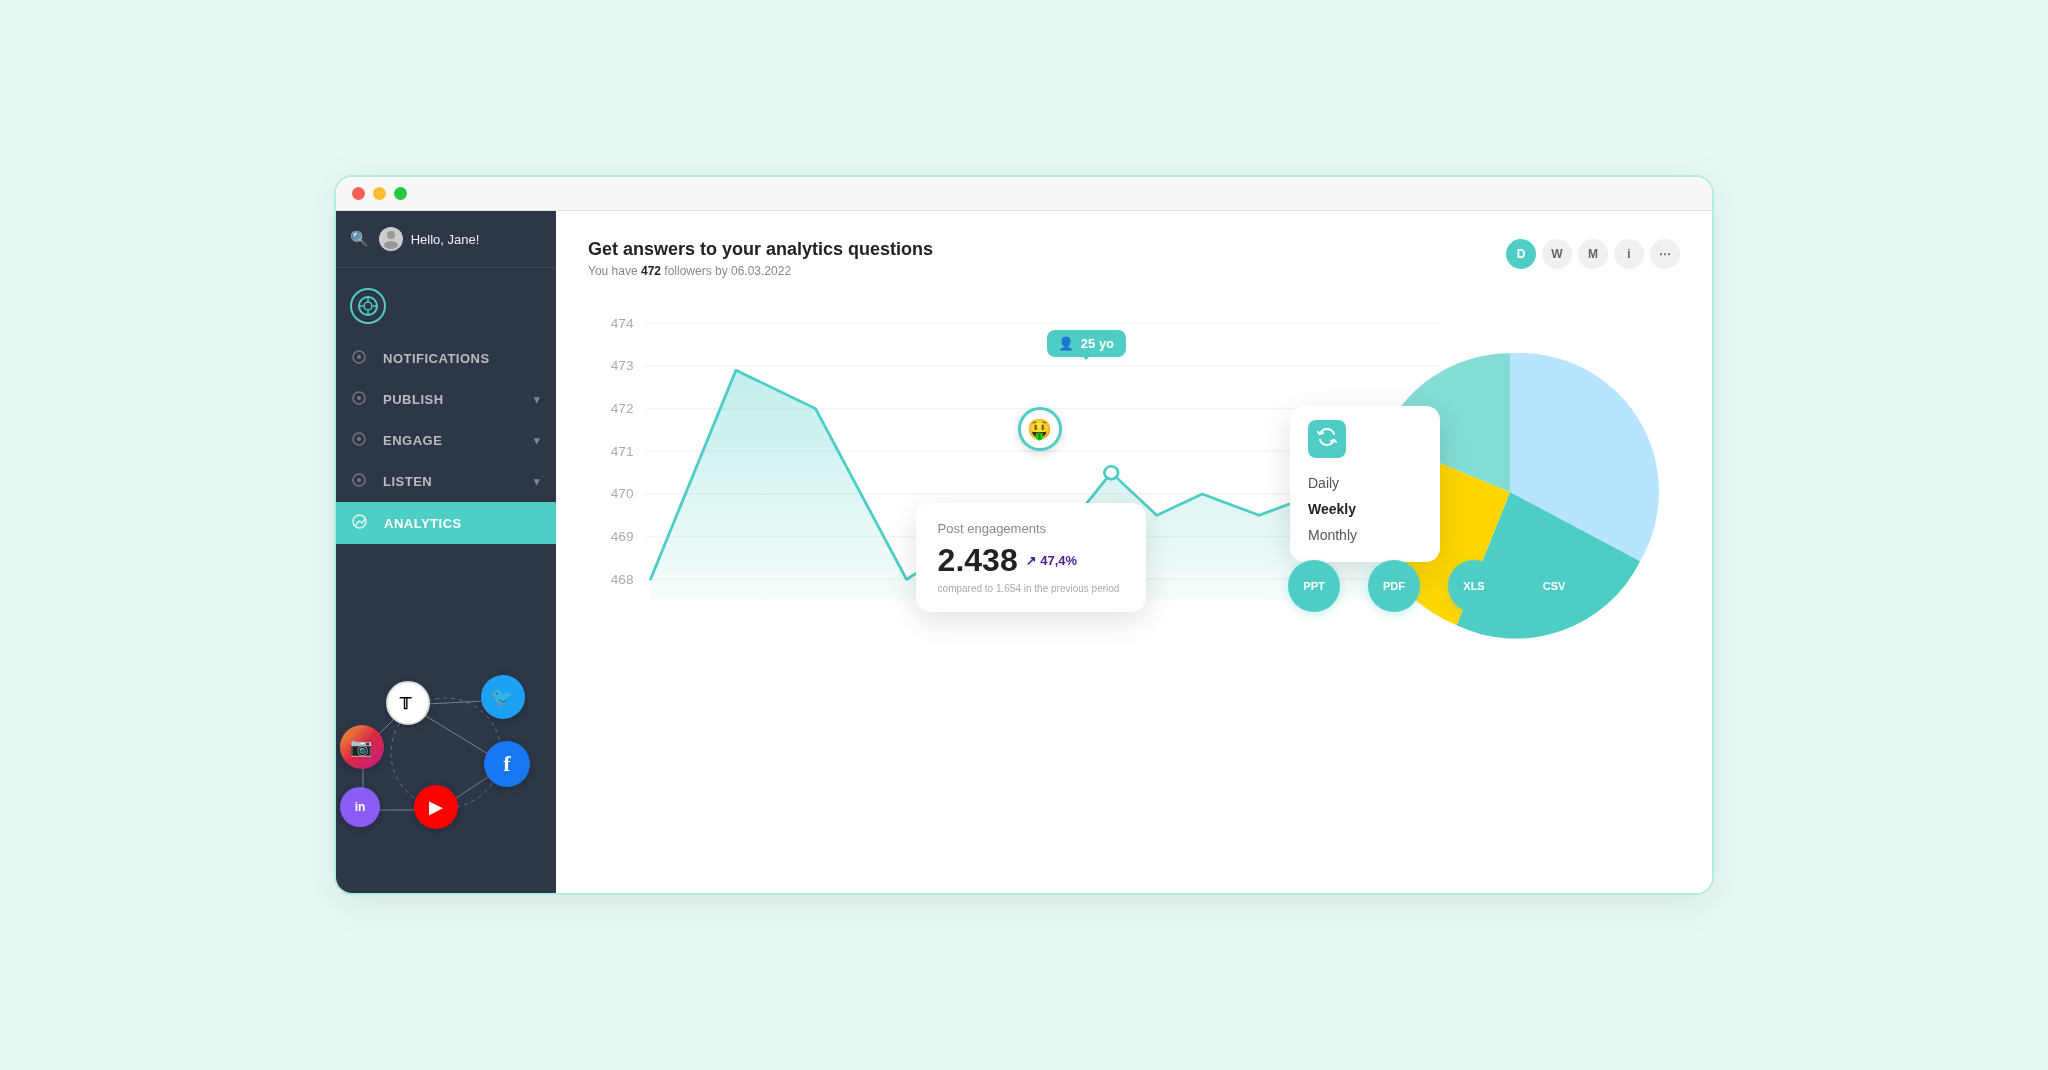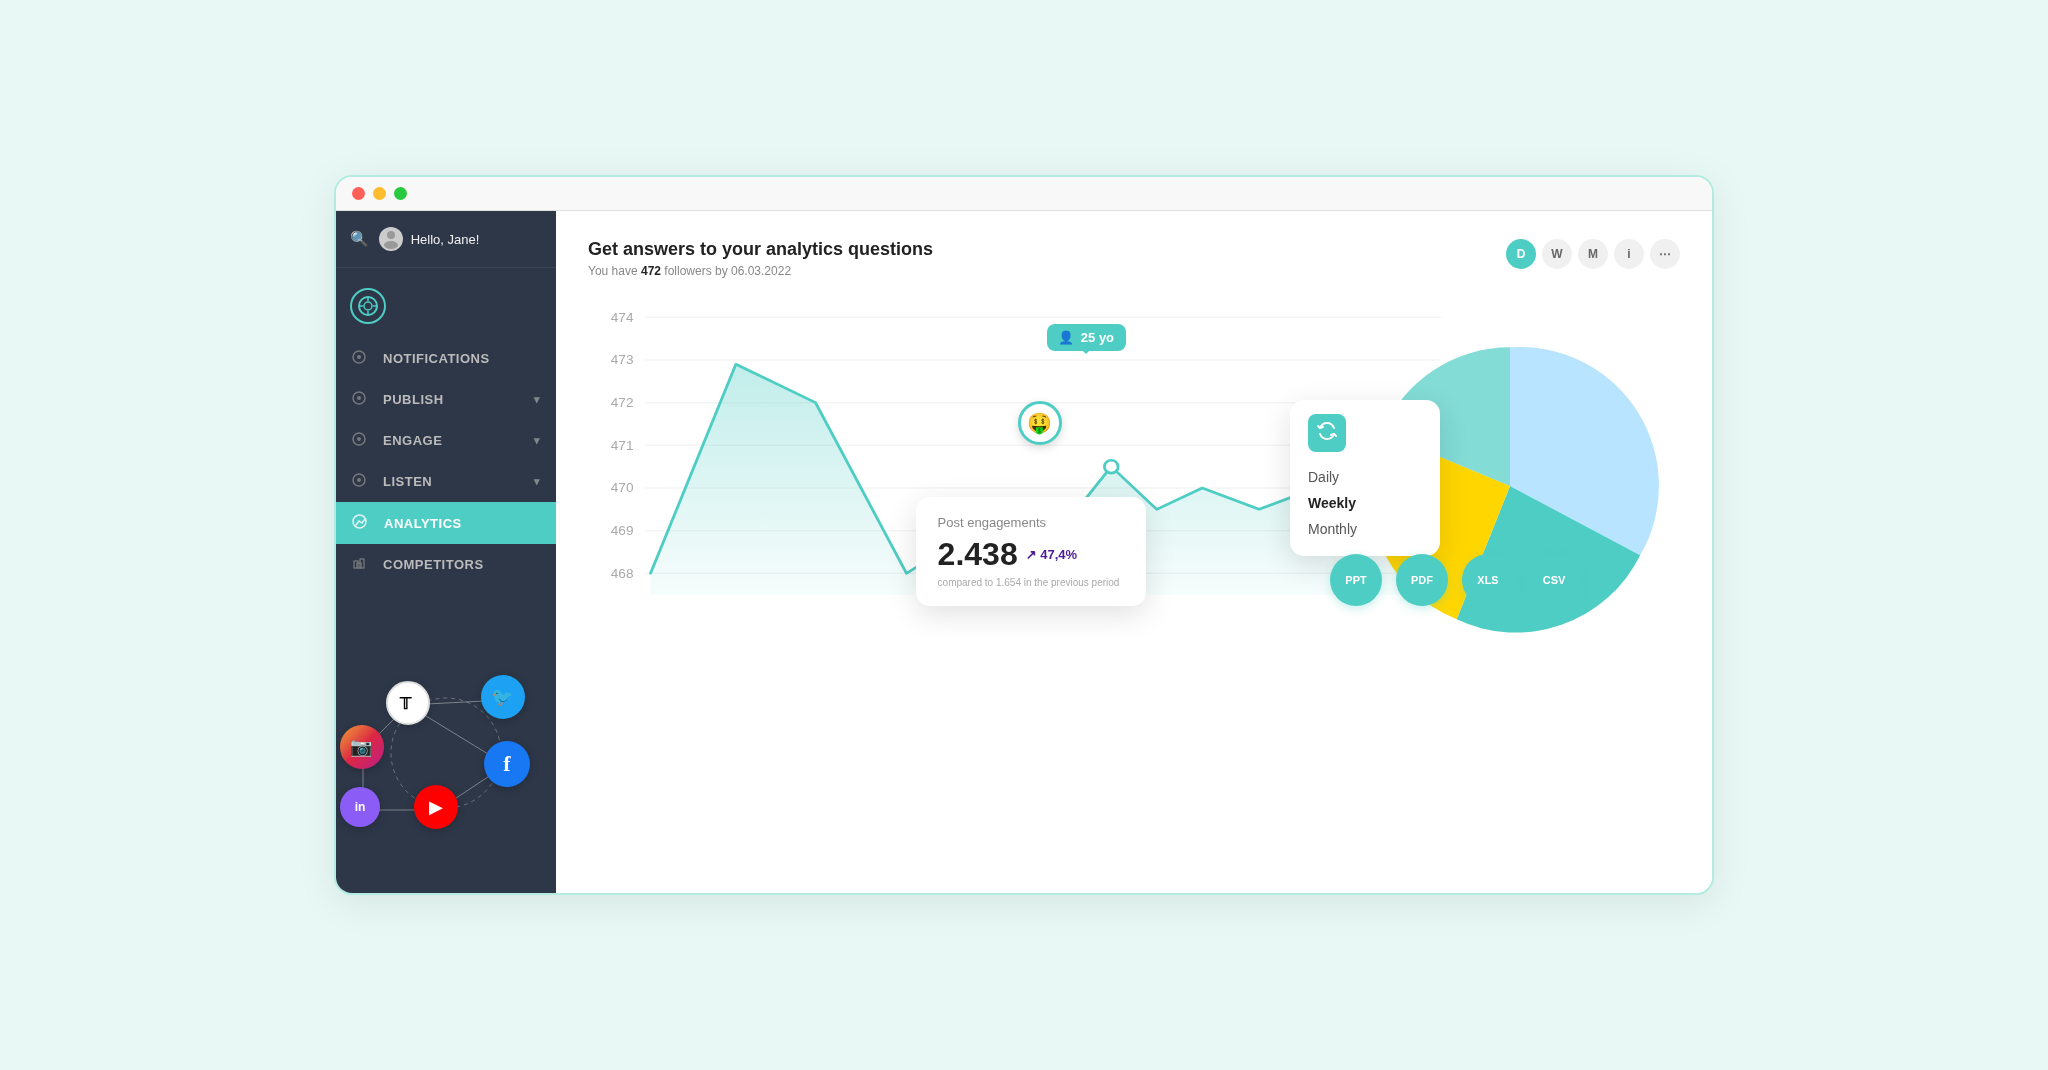--- a/index.html
+++ b/index.html
@@ -136,21 +136,21 @@
     }
     
     .main-content {
       flex: 1;
       background: #fff;
       padding: 28px 32px 20px;
       position: relative;
       overflow: hidden;
     }
     .content-header {
-      margin-bottom: 18px;
+      margin-bottom: 24px;
     }
     .content-title {
       font-size: 18px;
       font-weight: 700;
       color: #222;
     }
     .content-subtitle {
       font-size: 12px;
       color: #888;
       margin-top: 4px;
@@ -279,21 +279,21 @@
     .frequency-item.active {
       font-weight: 700;
       color: #222;
     }
     
     .export-buttons {
       position: absolute;
       bottom: 10px;
       right: 100px;
       display: flex;
-      gap: 14px;
+      gap: 28px;
       z-index: 12;
     }
     .export-btn {
       width: 52px; height: 52px;
       border-radius: 50%;
       background: #4ecdc4;
       color: #fff;
       border: none;
       font-size: 11px;
       font-weight: 700;
@@ -432,32 +432,20 @@
             <span class="nav-icon">
               <svg width="15" height="15" viewBox="0 0 15 15" fill="none">
                 <circle cx="7.5" cy="7.5" r="6.5" stroke="white" stroke-width="1.5" fill="none"></circle>
                 <path d="M4 11 L7 7 L10 9 L13 5" stroke="white" stroke-width="1.5" fill="none" stroke-linecap="round"></path>
               </svg>
             </span>
             <span>ANALYTICS</span>
           </div>
         </div>
 
-        <div class="nav-item">
-          <div class="nav-item-left">
-            <span class="nav-icon">
-              <svg width="14" height="14" viewBox="0 0 14 14" fill="none">
-                <rect x="2" y="5" width="4" height="7" stroke="#888" stroke-width="1.3" fill="none"></rect>
-                <rect x="8" y="3" width="4" height="9" stroke="#888" stroke-width="1.3" fill="none"></rect>
-                <rect x="5" y="7" width="4" height="5" stroke="#888" stroke-width="1.3" fill="none"></rect>
-              </svg>
-            </span>
-            <span>COMPETITORS</span>
-          </div>
-        </div>
       </nav>
 
       <div class="social-network-area">
         <svg class="social-lines" viewBox="0 0 220 230">
 
           <line x1="72" y1="42" x2="167" y2="37" stroke="#ccc" stroke-width="1" opacity="0.5"></line>
           <line x1="27" y1="87" x2="72" y2="42" stroke="#ccc" stroke-width="1" opacity="0.5"></line>
           <line x1="27" y1="87" x2="27" y2="147" stroke="#ccc" stroke-width="1" opacity="0.5"></line>
           <line x1="27" y1="147" x2="102" y2="147" stroke="#ccc" stroke-width="1" opacity="0.5"></line>
           <line x1="102" y1="147" x2="170" y2="102" stroke="#ccc" stroke-width="1" opacity="0.5"></line>

